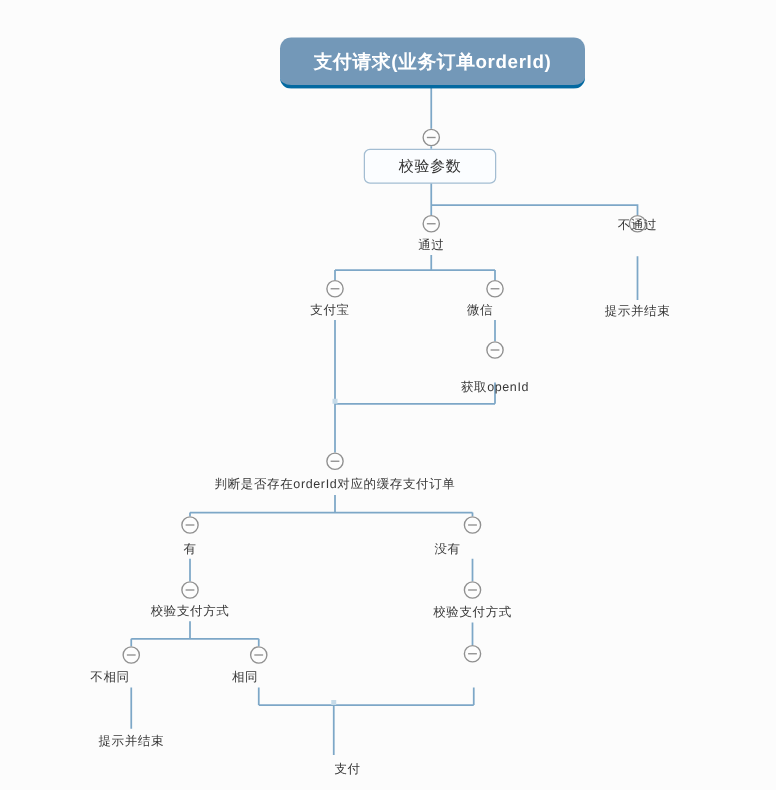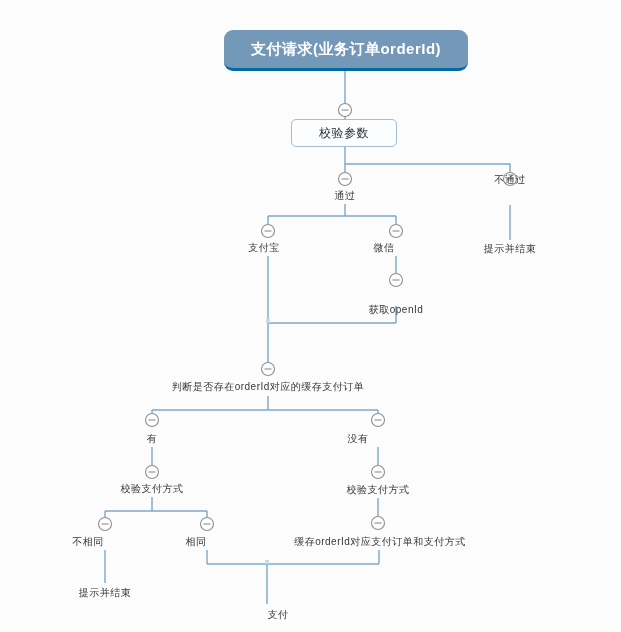--- a/index.html
+++ b/index.html
@@ -138,18 +138,17 @@
   <div class="lbl" style="left:268px;top:387px">判断是否存在orderId对应的缓存支付订单</div>
 
   <div class="lbl" style="left:152px;top:439px">有</div>
   <div class="lbl" style="left:358px;top:439px">没有</div>
 
   <div class="lbl" style="left:152px;top:489px">校验支付方式</div>
   <div class="lbl" style="left:378px;top:490px">校验支付方式</div>
 
   <div class="lbl" style="left:88px;top:542px">不相同</div>
   <div class="lbl" style="left:196px;top:542px">相同</div>
-  <div class="lbl" style="left:380px;top:542px">缓存orderId对应支付订单和支付方式</div>
 
   <div class="lbl" style="left:105px;top:593px">提示并结束</div>
   <div class="lbl" style="left:278px;top:615px">支付</div>
 
 </div>
 
 </body></html>

